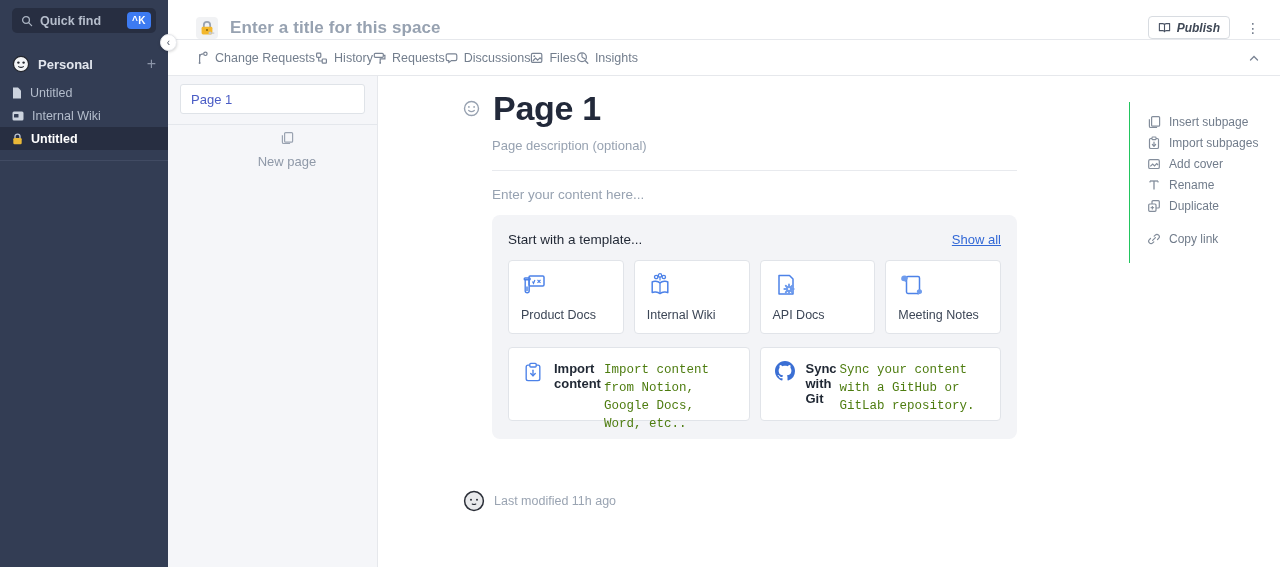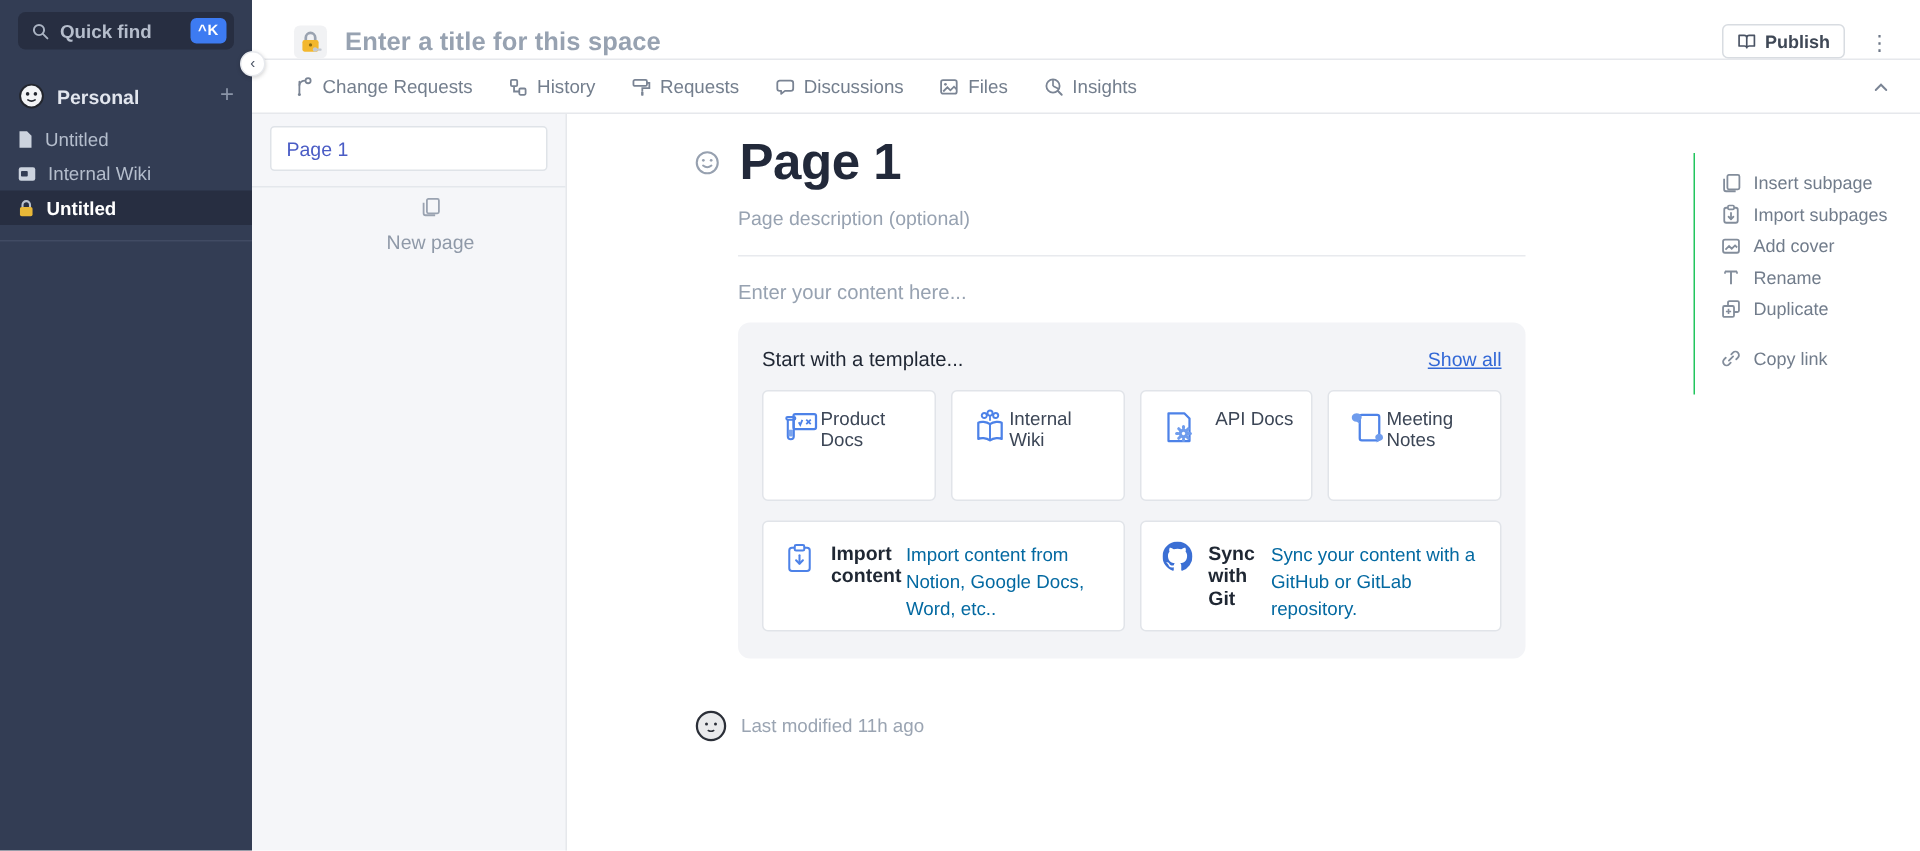--- a/index.html
+++ b/index.html
@@ -61,27 +61,27 @@
     width:22px; height:22px; border-radius:4px; background:#f1f2f4;
     display:flex; align-items:center; justify-content:center; cursor:pointer;
   }
   .title-input {
     margin-left:12px; flex:1; font-size:17px; font-weight:700;
     color:var(--placeholder-text,#97a2b1); letter-spacing:.1px; cursor:text;
   }
   .publish-btn {
     display:flex; align-items:center; gap:6px; height:23px; padding:0 9px;
     border:1px solid #d8dce1; border-radius:4px; background:#fff;
-    font-size:12px; color:#3f4856; font-weight:600; cursor:pointer;
+    font-size:12px; color:#3f4856; font-weight:600; cursor:pointer;font-style:italic;
   }
   .kebab { margin-left:16px; color:#6d7787; font-size:14px; cursor:pointer; letter-spacing:0; line-height:1; }
 
   .tabbar {
     height:36px; flex:0 0 36px; display:flex; align-items:center;
-    padding:0 20px 0 28px; gap:24px; border-bottom:1px solid var(--border,#e6e8ec); background:#fff;
+    padding:0 20px 0 28px; border-bottom:1px solid var(--border,#e6e8ec); background:#fff;
   }
   .tab { display:flex; align-items:center; gap:6px; font-size:12.5px; color:var(--muted-text,#737e8d); cursor:pointer; white-space:nowrap; }
   .tab-collapse { margin-left:auto; cursor:pointer; display:flex; align-items:center; }
 
   .body { flex:1; display:flex; min-height:0; }
 
   
   .pagelist {
     width:210px; flex:0 0 210px; background:var(--panel-bg,#f5f6f9);
     border-right:1px solid var(--border,#e6e8ec); padding-top:8px;
@@ -109,35 +109,35 @@
   .hint-panel {
     margin:13px 0 0 29px; width:525px; border-radius:8px;
     background:var(--template-panel-bg,#f3f4f7); padding:17px 16px 18px;
   }
   .hint-head { display:flex; align-items:center; justify-content:space-between; }
   .hint-title { font-size:13.5px; font-weight:400; color:#1f2633; }
   .show-all { font-size:13px; color:var(--link-blue,#3268d6); text-decoration:underline; cursor:pointer; }
   .tpl-row { display:flex; gap:10px; margin-top:13px; }
   .tpl-card {
     flex:1; height:74px; background:#fff; border:1px solid #e1e4e9; border-radius:4px;
-    padding:11px 12px; display:flex; flex-direction:row; justify-content:space-between;
+    padding:11px 12px; display:flex; flex-direction:column; justify-content:space-between;
     cursor:pointer;
   }
   .tpl-label { font-size:12.5px; color:#3c4656; }
   .import-head { margin-top:23px; }
   .import-row { display:flex; gap:10px; margin-top:13px; }
   .import-card {
     flex:1; height:74px; background:#fff; border:1px solid #e1e4e9; border-radius:4px;
     padding:13px 14px; display:flex; gap:11px; cursor:pointer;
   }
   .import-text { display:flex; gap:3px; }
   .import-title { font-size:13px; font-weight:700; color:#1f2733; }
-  .import-sub { font-size:12.5px; line-height:1.45; color:#0369a1; max-width:188px; }
-
-  .modified-row { display:flex; align-items:center; gap:9px; margin:34px 0 0 0; }
+  .import-sub { font-size:12.5px; line-height:1.45; color:#4d7c0f; max-width:188px;font-family:Liberation Mono, monospace; }
+
+  .modified-row { display:flex; align-items:center; gap:9px; margin:51px 0 0 0; }
   .modified-text { font-size:12.5px; color:#9aa4b2; }
 
   
   .actions { width:151px; flex:0 0 151px; padding-top:26px; background:#fff; }
   .actions-inner { border-left:1px solid #22c55e; padding:9px 0 14px 17px; }
   .action-row { height:21px; display:flex; align-items:center; gap:8px; font-size:12px; color:#717c8b; cursor:pointer; white-space:nowrap; }
   .action-row.spaced { margin-top:12px;text-align:right; }
 
   svg { display:block; flex:0 0 auto; }
 </style>

